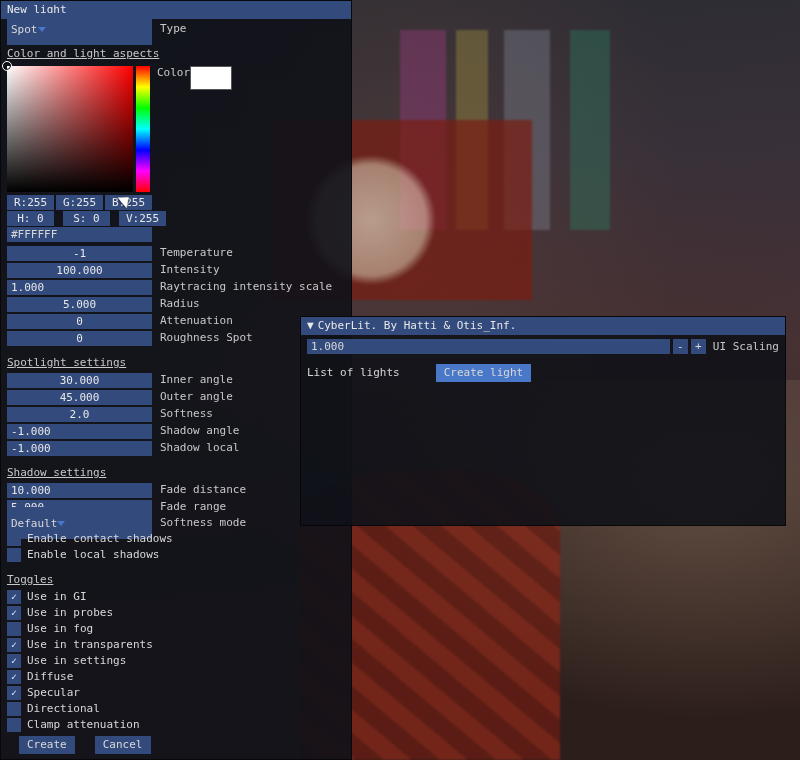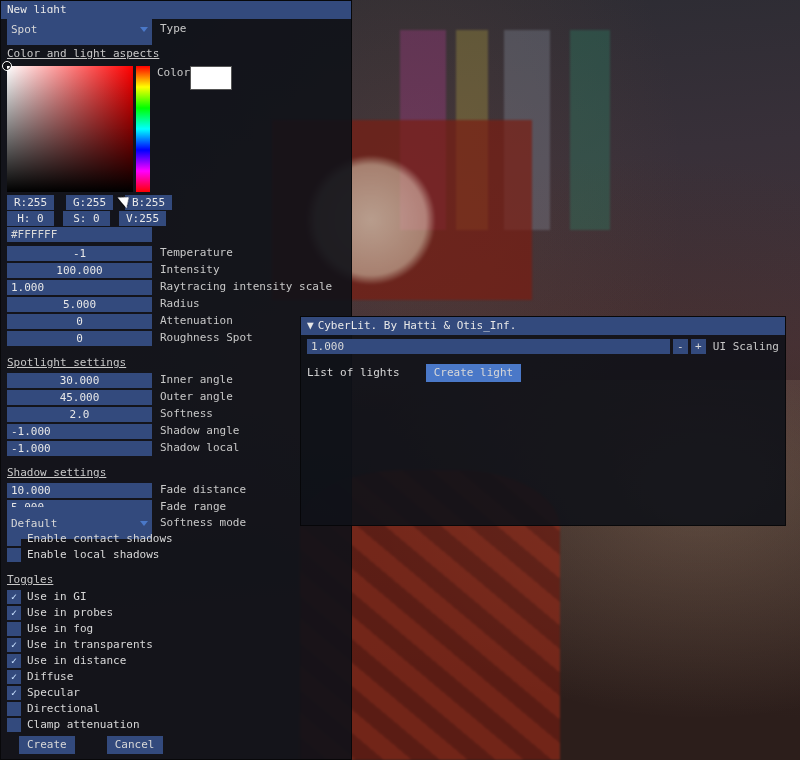--- a/index.html
+++ b/index.html
@@ -72,21 +72,21 @@
     line-height:15px;
     text-align:center;
     cursor:text;
   }
   .numinput.left { text-align:left; padding-left:4px; }
   .label { color:#c8c8c8; padding-left:4px; }
   .dropdown {
     background:#334a7d;
     width:145px; height:15px; line-height:15px;
     padding:16px 4px;
-    display:flex; justify-content:space-between; align-items:center;
+    display:flex; align-items:center;
     cursor:pointer;
   }
   .dropdown .chev {
     width:0;height:0;
     border-left:4px solid transparent;
     border-right:4px solid transparent;
     border-top:5px solid #4a78c8;
   }
   .cb {
     width:14px;height:14px;
@@ -126,21 +126,21 @@
     width:14px;height:126px;margin-top:3px;
     background:linear-gradient(to bottom,#f00,#ff0,#0f0,#0ff,#00f,#f0f,#f00);
     cursor:ns-resize;
   }
   .swatch {
     width:42px;height:24px;background:#ffffff;
     border:1px solid #555;margin-top:3px;
     cursor:pointer;
   }
   .rgb-grid {
-    display:flex;gap:12px;padding:0 6px;margin-top:3px;
+    display:flex;gap:2px;padding:0 6px;margin-top:3px;
   }
   .rgb-grid .numinput, .hsv-grid .numinput { width:47px; }
   .hsv-grid { display:flex;gap:9px;padding:0 6px;margin-top:1px; }
   .hex { margin:1px 6px 3px; width:145px;height:15px;line-height:15px;background:#334a7d;padding:0 4px;cursor:text; }
   .cursor-fake {
     position:absolute;
     width:0;height:0;
     border-left:9px solid #fff;
     border-top:7px solid transparent;
     border-bottom:7px solid transparent;
@@ -149,21 +149,21 @@
   }
   
   #left-panel { left:0; top:0; width:352px; bottom:0; overflow:hidden; }
   #right-panel { left:300px; top:316px; width:486px; height:210px; }
   #right-panel .body { padding:4px 6px; }
   #right-panel .scale-row { display:flex; align-items:center; gap:3px; }
   #right-panel .scale-input {
     flex:1;background:#334a7d;height:15px;line-height:15px;padding:0 4px;cursor:text;
   }
   .spacer { height:8px; }
-  .btn-row { display:flex; gap:20px; padding:3px 6px; }
+  .btn-row { display:flex; gap:8px; padding:3px 6px; }
 </style>
 </head>
 <body>
 
 <div class="scene">
   <div class="floor"></div>
   <div class="signs"></div>
   <div class="figure"></div>
   <div class="jacket"></div>
 </div>
@@ -303,21 +303,21 @@
       <div class="cb-row">
     <span class="cb"></span>
     <span>Use in fog</span>
   </div>
       <div class="cb-row">
     <span class="cb">✓</span>
     <span>Use in transparents</span>
   </div>
       <div class="cb-row">
     <span class="cb">✓</span>
-    <span>Use in distance</span>
+    <span>Use in settings</span>
   </div>
       <div class="cb-row">
     <span class="cb">✓</span>
     <span>Diffuse</span>
   </div>
       <div class="cb-row">
     <span class="cb">✓</span>
     <span>Specular</span>
   </div>
       <div class="cb-row">
@@ -341,18 +341,18 @@
     <span class="tri">▼</span><span>CyberLit. By Hatti &amp; Otis_Inf.</span>
   </div>
   <div class="body">
     <div class="scale-row">
       <div class="scale-input">1.000</div>
       <div class="stepbtn">-</div>
       <div class="stepbtn">+</div>
       <span class="label">UI Scaling</span>
     </div>
     <div style="height:10px"></div>
-    <div style="display:flex;align-items:center;gap:14px">
+    <div style="display:flex;align-items:center;gap:24px">
       <span>List of lights</span>
       <div class="btn hot">Create light</div>
     </div>
   </div>
 </div>
 
 </body></html>

